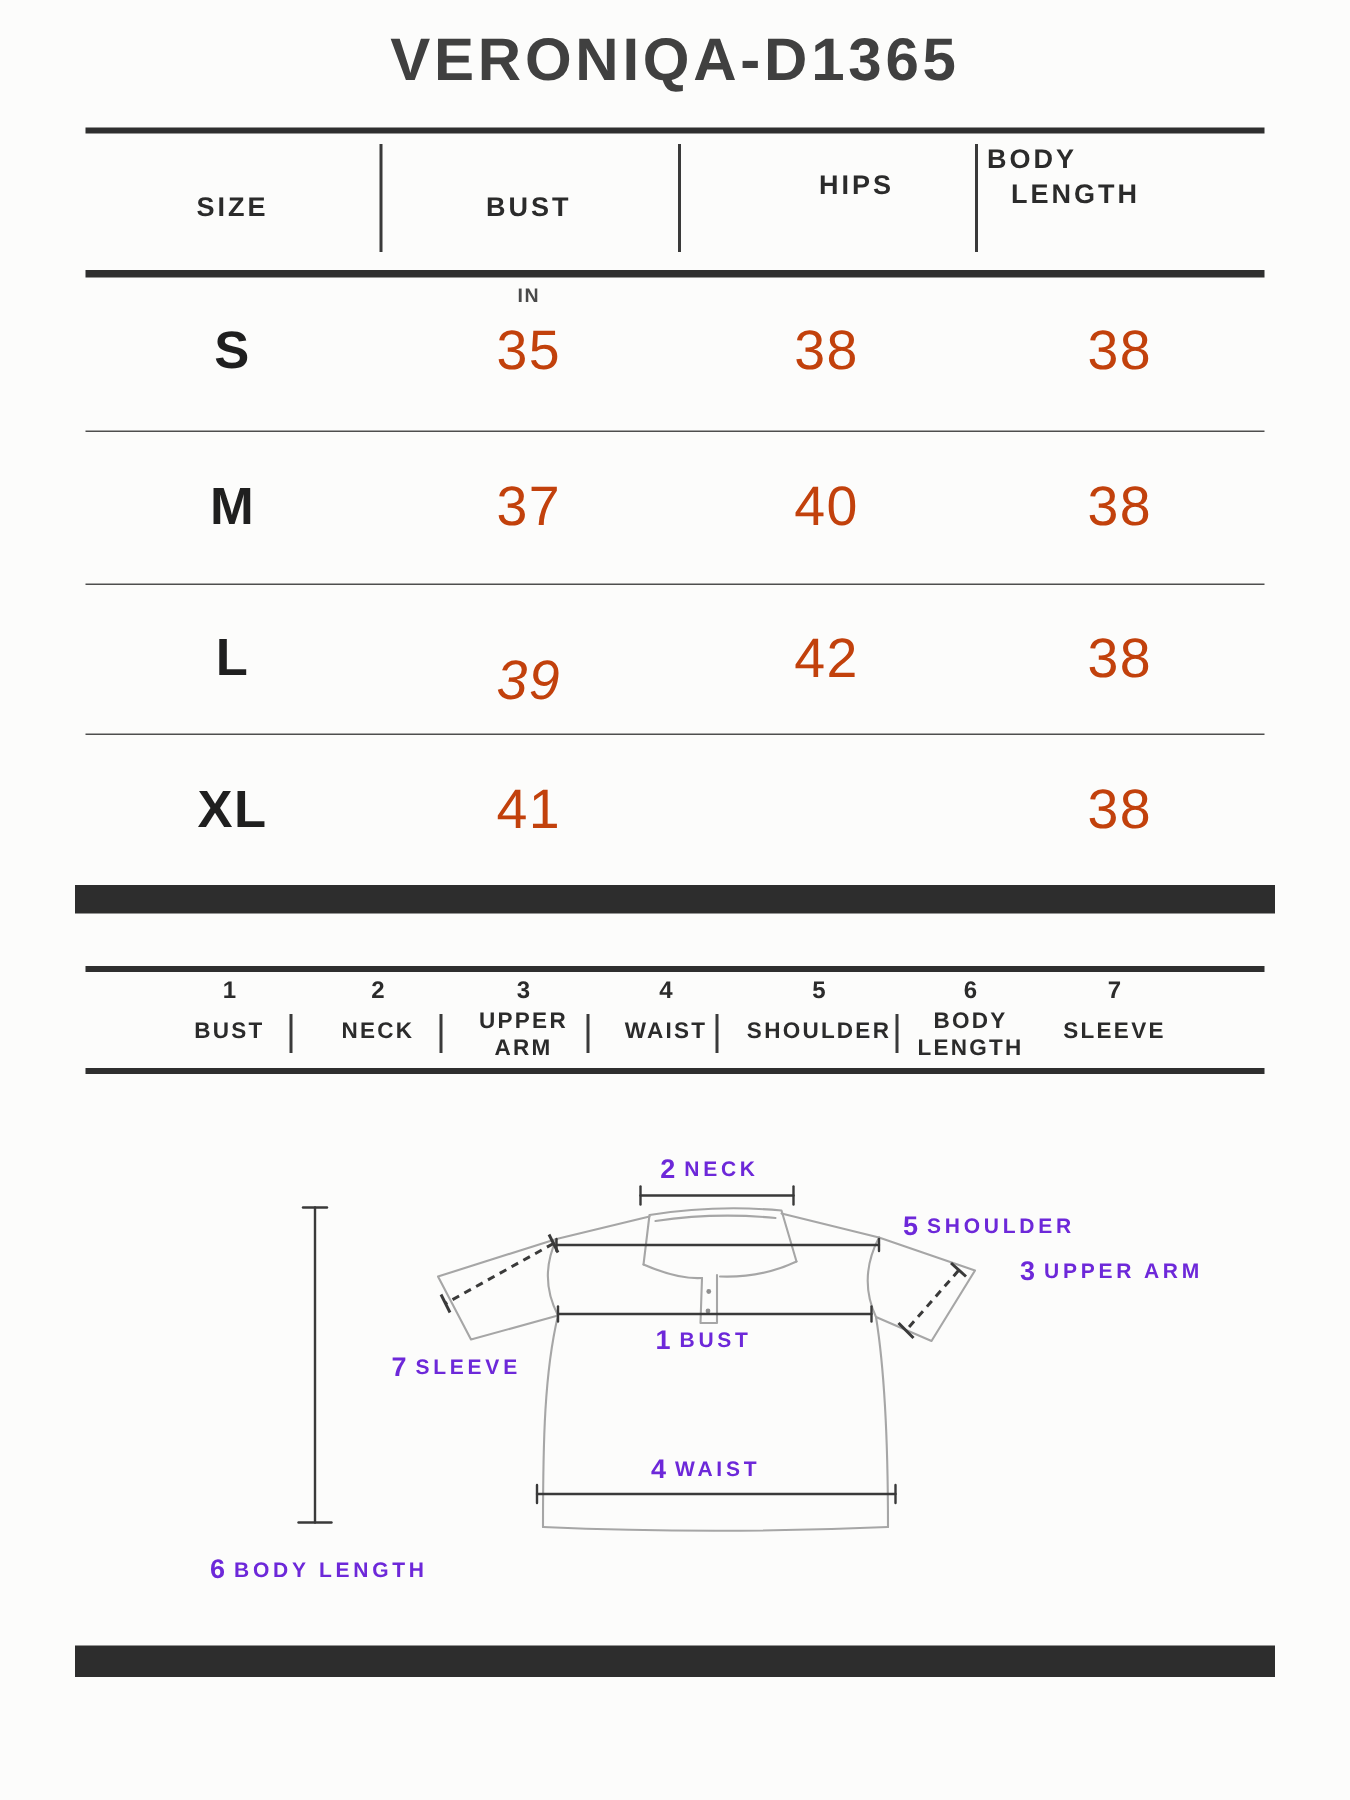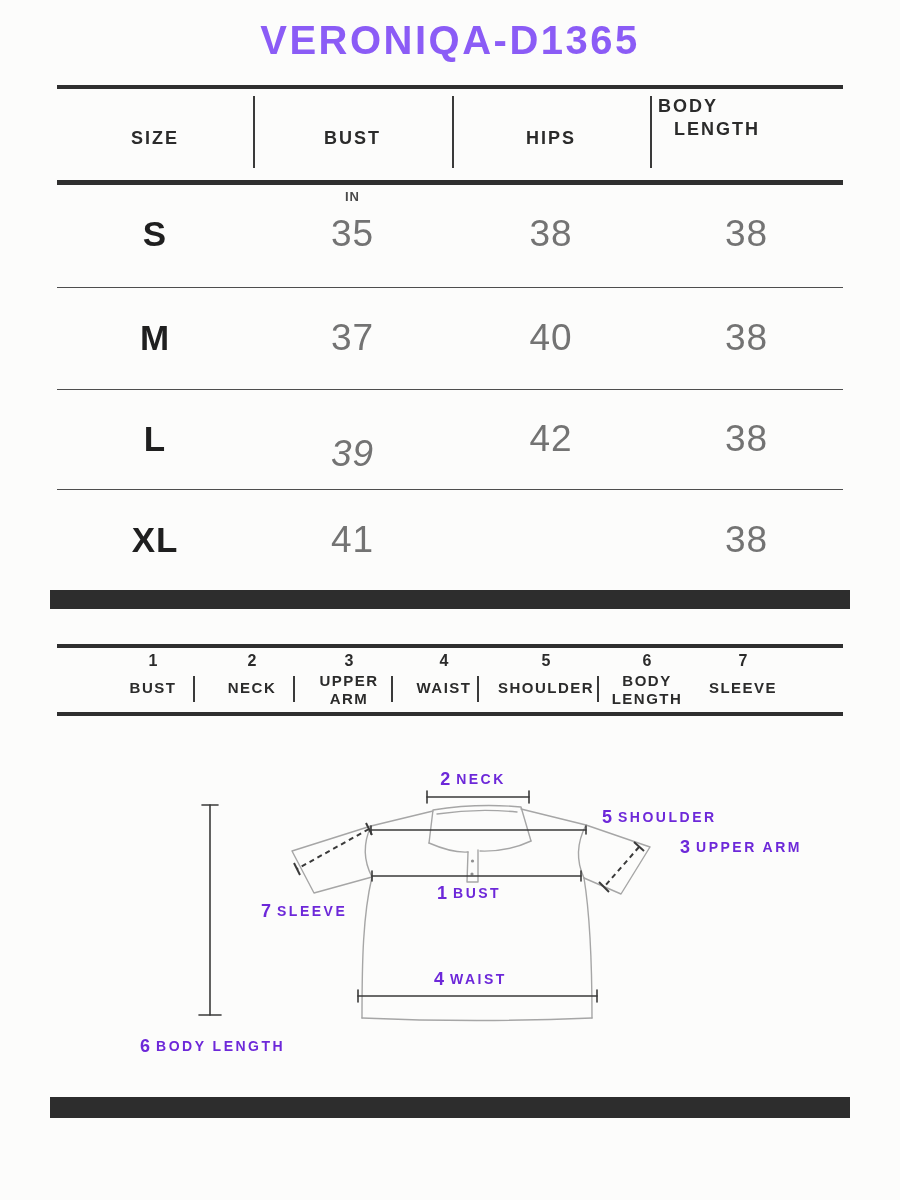--- a/index.html
+++ b/index.html
@@ -6,21 +6,21 @@
   .page {
     position:relative; width:900px; height:1200px;
     background:#fcfcfb; overflow:hidden;
     font-family:"Liberation Sans", sans-serif; color:#2b2b2b;
   }
 
   
   .title {
     position:absolute; left:0; top:18px; width:900px;
     text-align:center; font-size:40px; font-weight:bold;
-    letter-spacing:2.5px; color:#8b5cf6;
+    letter-spacing:2.5px; color:#404040;
   }
 
   
   .hline { position:absolute; left:57px; width:786px; background:#2f2f2f; }
   .thin  { position:absolute; left:57px; width:786px; height:1px; background:#4e4e4e; }
   .bar   { position:absolute; left:50px; width:800px; background:#2d2d2d; }
 
   
   .cell { position:absolute; display:flex; align-items:center; justify-content:center; }
   .c1 { left:57px;  width:196px; }
@@ -28,21 +28,21 @@
   .c3 { left:452px; width:198px; }
   .c4 { left:650px; width:193px; }
   .hcell { font-size:18px; font-weight:bold; letter-spacing:2px; color:#2b2b2b; }
   .hbody { justify-content:flex-start; padding-left:8px; box-sizing:border-box;
            flex-direction:column; align-items:flex-start; line-height:1.25; }
   .hbody .l2 { margin-left:16px; }
   .vdiv { position:absolute; top:96px; height:72px; width:2px; background:#3a3a3a; }
   .units { position:absolute; left:253px; width:199px; top:189px; text-align:center;
            font-size:13px; letter-spacing:1px; color:#4a4a4a; font-weight:bold; }
   .szcell { font-size:35px; font-weight:bold; color:#1f1f1f; letter-spacing:1px; }
-  .valcell { font-size:37px; font-weight:400; color:#737373; letter-spacing:1px; }
+  .valcell { font-size:37px; font-weight:400; color:#c2410c; letter-spacing:1px; }
 
   
   .litem { position:absolute; top:652px; transform:translateX(-50%);
            display:flex; flex-direction:column; align-items:center; }
   .lnum { font-size:16px; font-weight:bold; color:#2b2b2b; }
   .llabel { margin-top:2px; min-height:32px; display:flex; align-items:center; justify-content:center;
             font-size:15px; font-weight:bold; letter-spacing:1.5px; text-align:center;
             white-space:pre-line; line-height:1.2; color:#2b2b2b; }
   .ldiv { position:absolute; top:676px; height:26px; width:2px; background:#3a3a3a; }
 
@@ -61,21 +61,21 @@
   <div class="title">VERONIQA-D1365</div>
 
   <div class="hline" style="top:85px;height:4px;"></div>
   <div class="hline" style="top:180px;height:5px;"></div>
   <div class="thin" style="top:287px;"></div>
   <div class="thin" style="top:389px;"></div>
   <div class="thin" style="top:489px;"></div>
 
   <div class="cell hcell c1" style="top:95px;height:86px;">SIZE</div>
   <div class="cell hcell c2" style="top:95px;height:86px;">BUST</div>
-  <div class="cell hcell c3" style="top:95px;height:86px;">HIPS</div>
+  <div class="cell hcell c3" style="top:80px;height:86px;padding-left:20px;">HIPS</div>
   <div class="cell hcell c4 hbody" style="top:95px;height:86px;">
     <span>BODY</span>
     <span class="l2">LENGTH</span>
   </div>
   <div class="vdiv" style="left:253px;"></div>
   <div class="vdiv" style="left:452px;"></div>
   <div class="vdiv" style="left:650px;"></div>
 
   <div class="units">IN</div>
 

